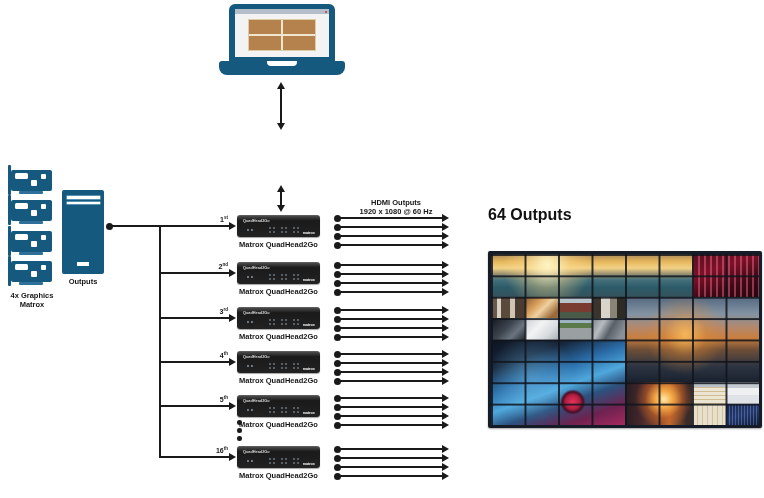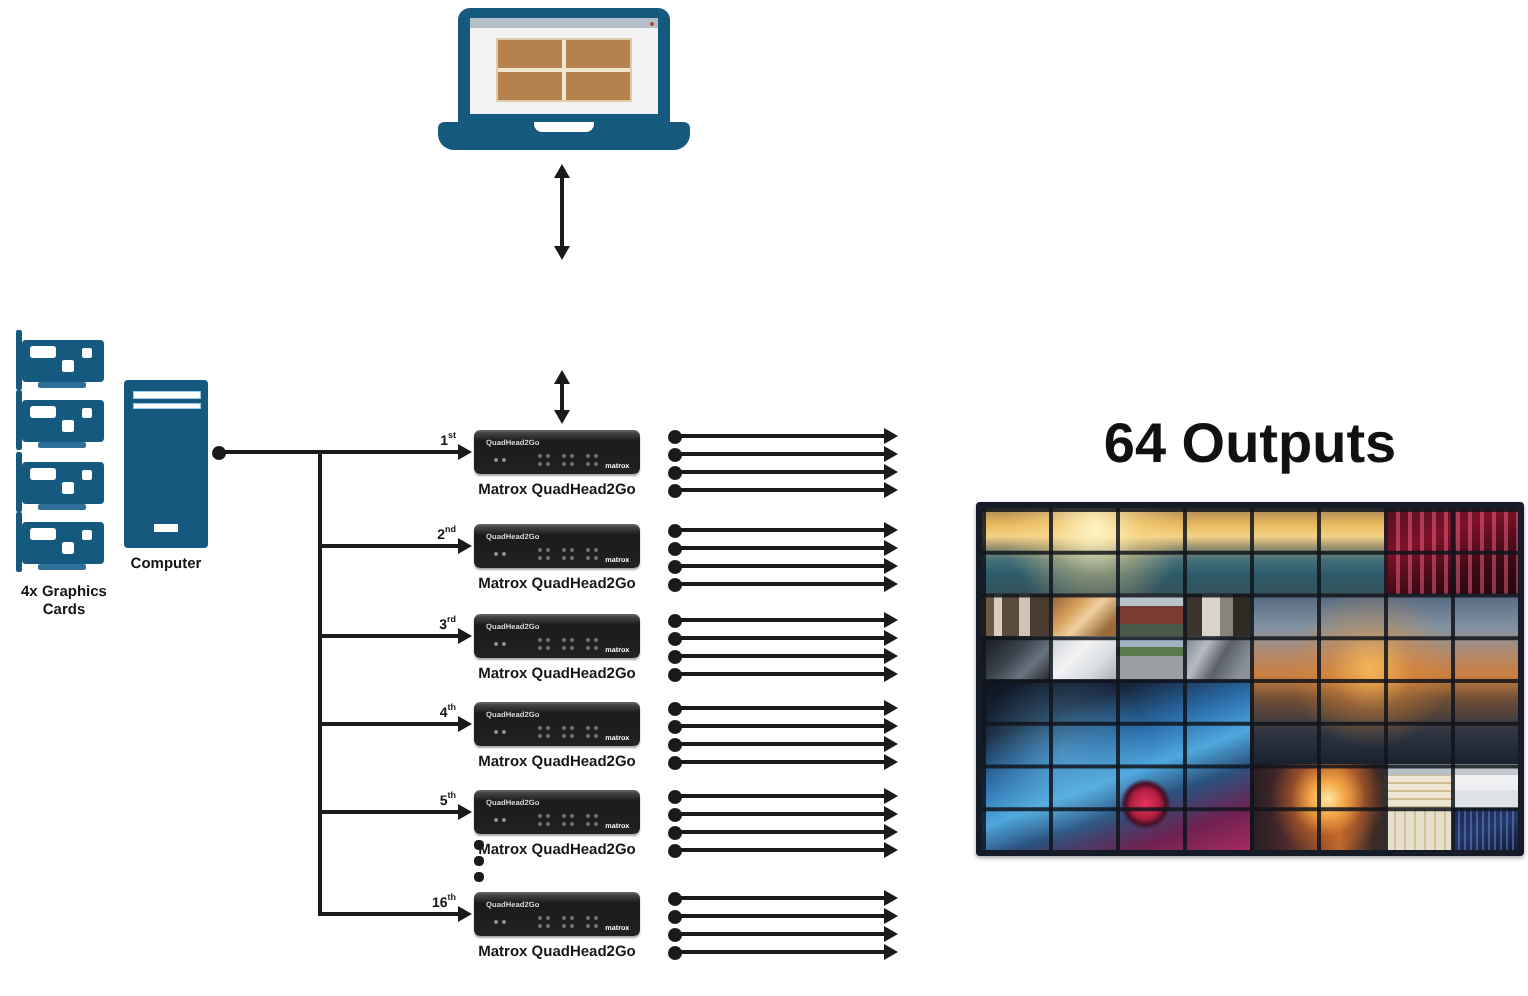--- a/index.html
+++ b/index.html
@@ -4,21 +4,21 @@
 <style>
   * { margin:0; padding:0; box-sizing:border-box; }
   html,body { background:#ffffff; }
   #canvas {
     position:relative; width:764px; height:498px; overflow:hidden;
     background:#ffffff; font-family:"Liberation Sans", sans-serif; color:#1a1a1a;
   }
 
   
   .lbl { position:absolute; font-weight:bold; font-size:7.5px; line-height:1.25; text-align:center; color:#161616; }
-  .title64 { position:absolute; font-weight:bold; font-size:28px; text-align:center; color:#111; }
+  .title64 { position:absolute; font-weight:bold; font-size:16px; text-align:left; color:#111; }
   .ord { position:absolute; font-weight:bold; font-size:7px; text-align:right; color:#161616; }
   .ord sup { font-size:4.5px; }
 
   
   .lt-screen { position:absolute; left:229px; top:4px; width:106px; height:57px;
     background:#15597F; border-radius:6px 6px 0 0; }
   .lt-inner { position:absolute; left:6px; right:6px; top:5px; bottom:4px; background:#f3f3f3; }
   .lt-titlebar { position:absolute; left:0; right:0; top:0; height:5px; background:#b4bfc9; }
   .lt-close { position:absolute; right:2px; top:1.5px; width:2.5px; height:2.5px; border-radius:50%; background:#c0392b; }
   .lt-content { position:absolute; left:13px; right:13px; top:10px; bottom:6px;
@@ -166,30 +166,34 @@
   <div class="gcard" style="top:231px;">
       <div class="gc-slot"></div>
       <div class="gc-sq1"></div>
       <div class="gc-sq2"></div>
     </div>
   <div class="gcard" style="top:261px;">
       <div class="gc-slot"></div>
       <div class="gc-sq1"></div>
       <div class="gc-sq2"></div>
     </div>
-  <div class="lbl" style="left:0; top:291px; width:64px;">4x Graphics Cards</div>
+  <div class="lbl" style="left:0; top:291px; width:64px;">4x Graphics Matrox</div>
 
   <div class="tower">
     <div class="tw-vent" style="top:6px;"></div>
     <div class="tw-vent" style="top:11.5px;"></div>
     <div class="tw-drive"></div>
   </div>
-  <div class="lbl" style="left:56px; top:277px; width:54px;">Computer</div>
-
-
+  <div class="lbl" style="left:56px; top:277px; width:54px;">Outputs</div>
+
+
+  <div class="lbl" style="left:336px; top:198px; width:120px;">
+    <span>HDMI Outputs</span><br>
+    <span>1920 x 1080 @ 60 Hz</span>
+  </div>
 
   <div class="mainline"></div>
   <div class="vline" style="left:159px; top:225px; height:233px;"></div>
   <div class="branch" style="top:272px;"></div>
   <div class="branch" style="top:317px;"></div>
   <div class="branch" style="top:361px;"></div>
   <div class="branch" style="top:405px;"></div>
   <div class="branch" style="top:456px;"></div>
 
   <div class="ord" style="left:190px; top:215px; width:38px;"><span>1</span><sup>st</sup></div>

